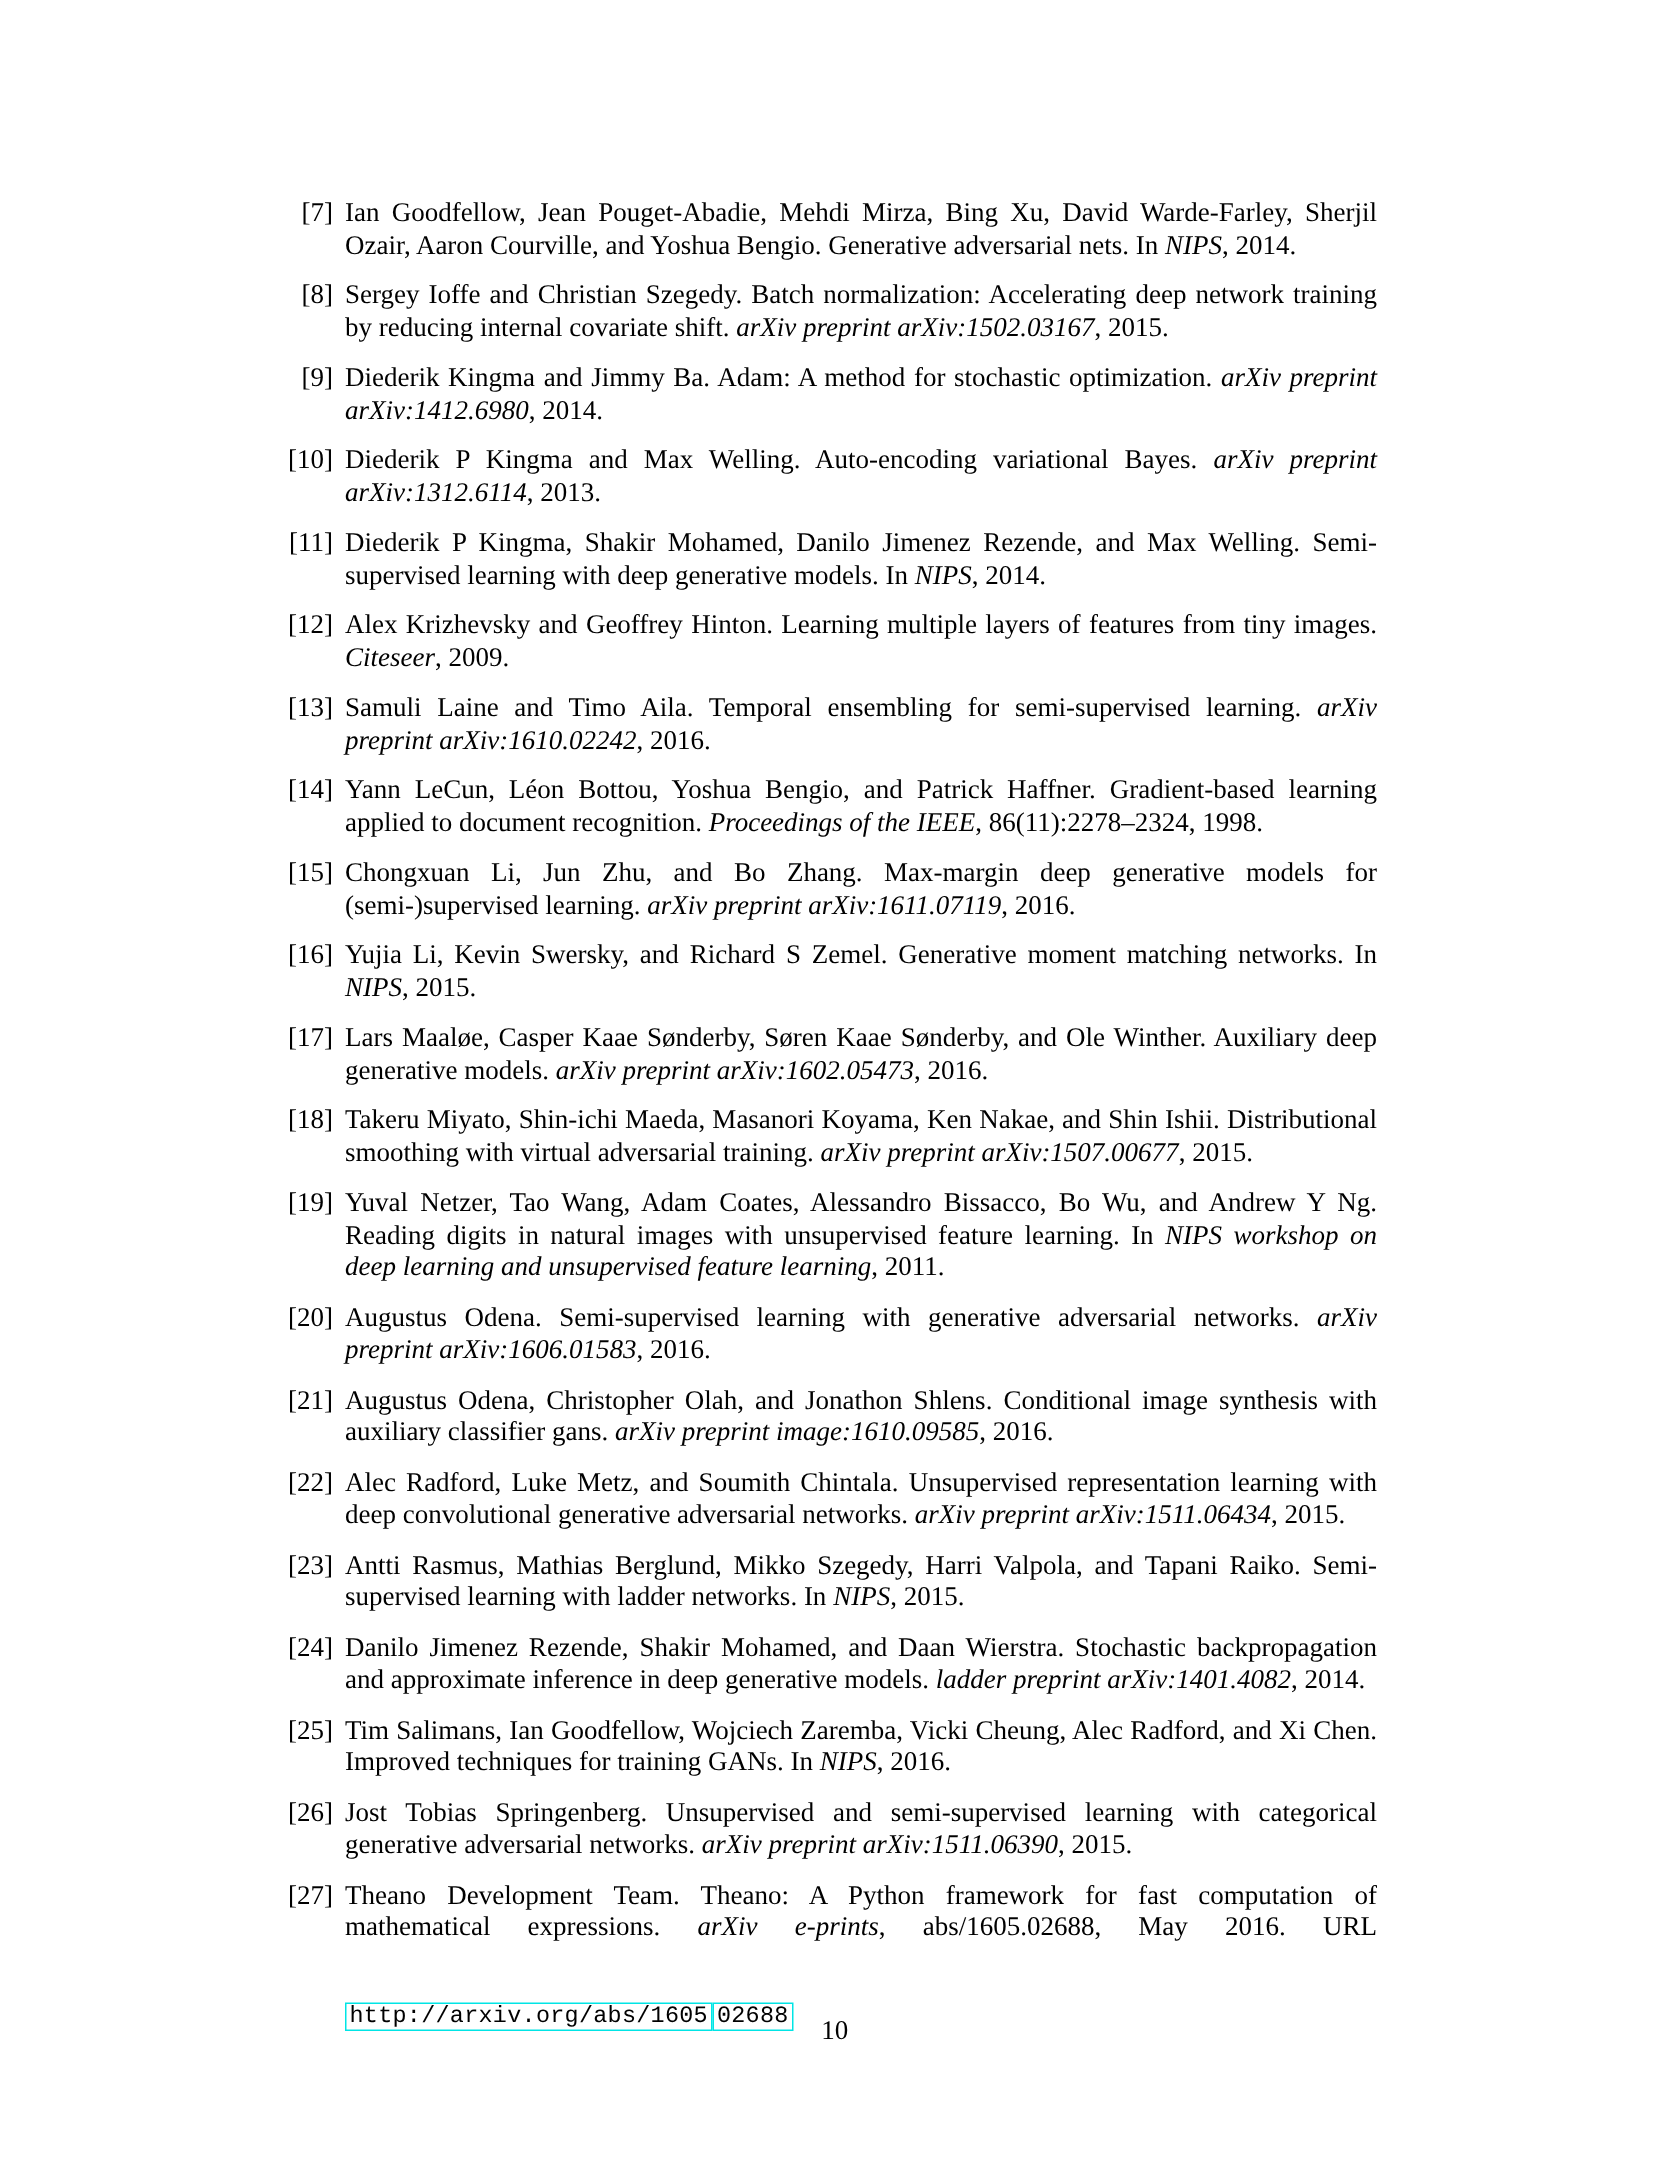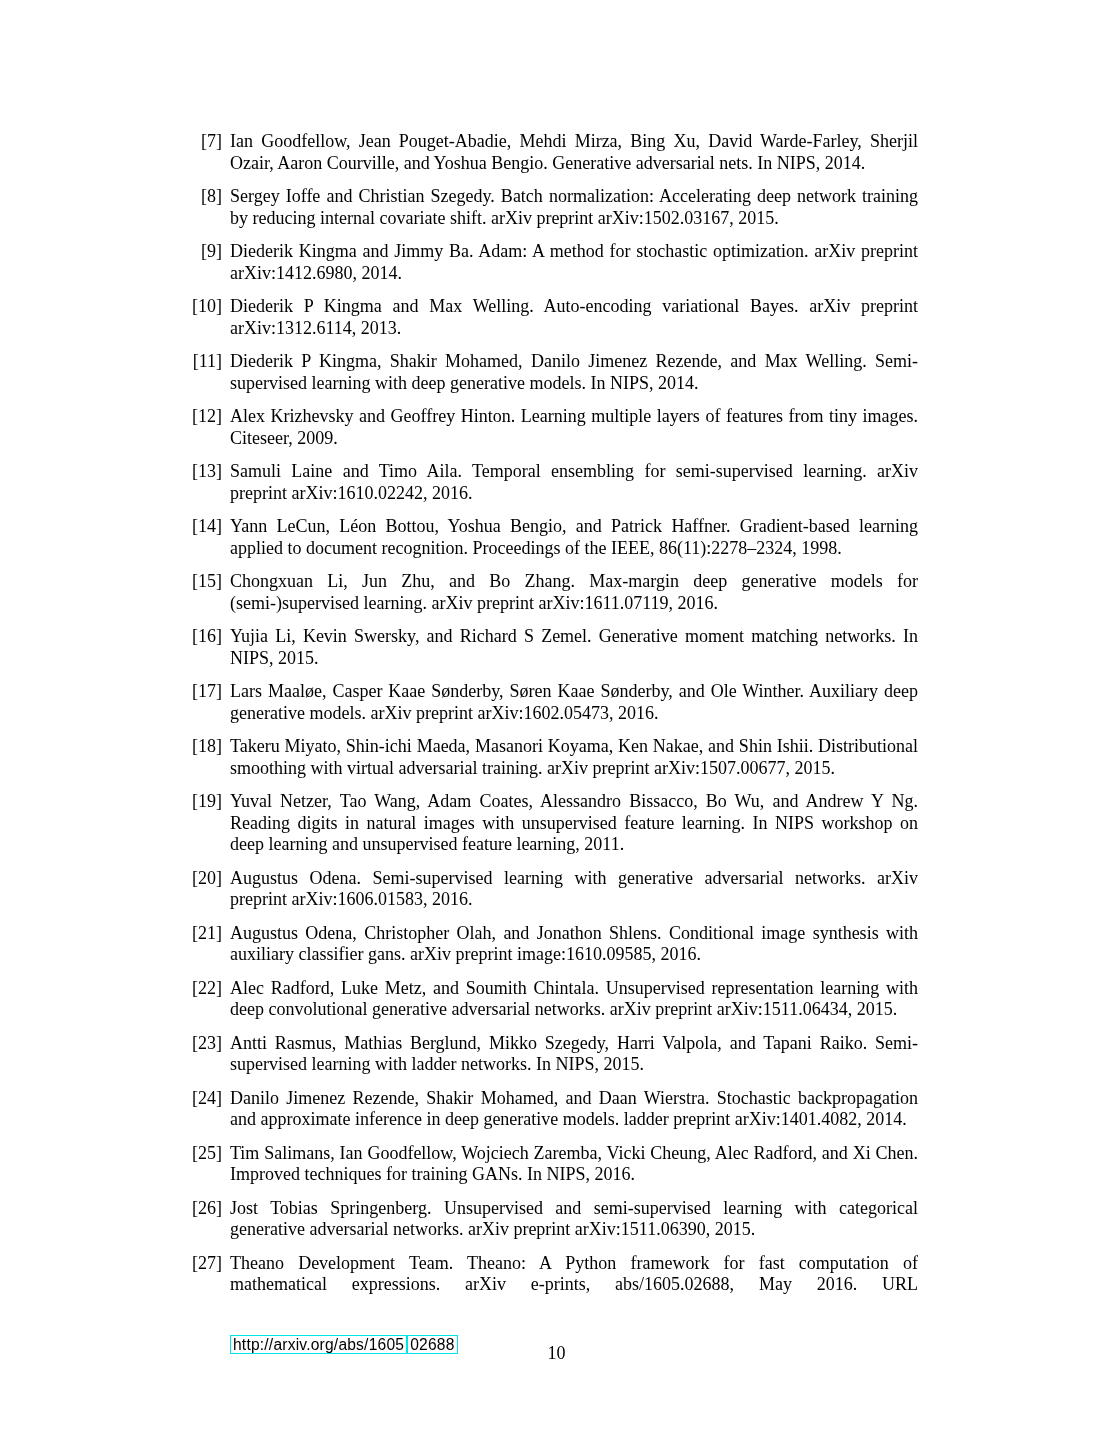--- a/index.html
+++ b/index.html
@@ -35,23 +35,23 @@
     min-width: 30px;
     text-align: right;
     margin-right: 8px;
     white-space: nowrap;
   }
   .ref-body {
     flex: 1;
     text-align: justify;
   }
   .seg-plain { font-style: normal; }
-  .seg-italic { }
+  .seg-italic { font-style: italic; }
   .seg-link {
-    font-family: Liberation Sans, sans-serif;
+    font-family: Liberation Mono, monospace;
     font-size: 15.6px;
     letter-spacing: 0.2px;
     border: 1.6px solid var(--url-border);
     padding: 0px 2px;
     white-space: nowrap;
     display: inline-block;
     line-height: 17px;
     color: var(--ink);
     text-decoration: none;
     margin-top: 39px;

